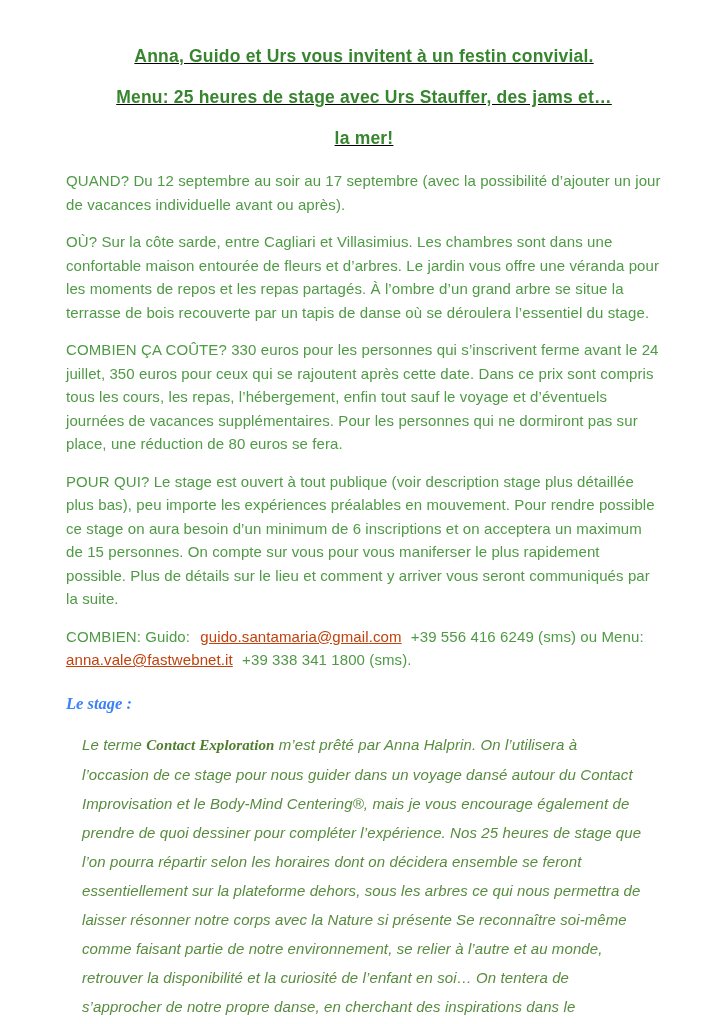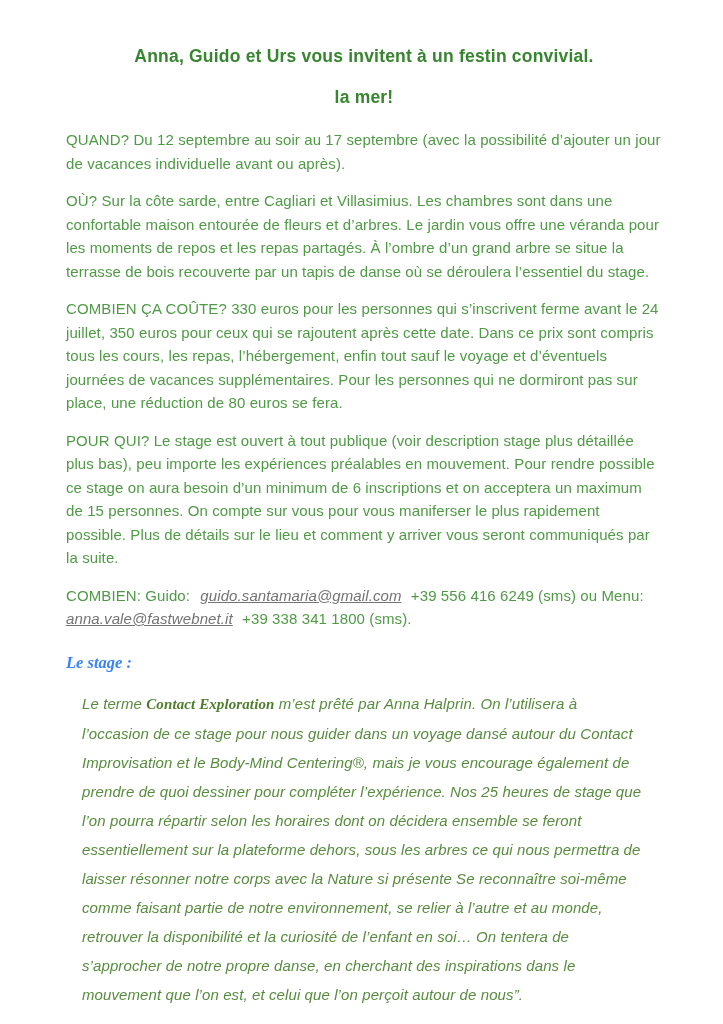--- a/index.html
+++ b/index.html
@@ -14,40 +14,40 @@
     margin: 0 auto;
     background: #ffffff;
     box-sizing: border-box;
     padding: 36px 61px 0 66px;
     overflow: hidden;
     font-family: "Liberation Sans", sans-serif;
   }
   .title-block {
     text-align: center;
     margin: 0 0 10px 0;
+    text-decoration: underline;
   }
   .title-line {
     font-weight: bold;
     font-size: 17.5px;
     line-height: 41px;
     color: #37852f;
     letter-spacing: 0.2px;
     margin: 0;
   }
   .body-para {
     font-size: 15px;
     line-height: 23.5px;
     color: #4f9a45;
     margin: 0 0 14px 0;
     letter-spacing: 0.1px;
   }
   .email-link {
-    font-style: italic;
     text-decoration: underline;
-    color: #737373;
+    color: #c2410c;
     cursor: pointer;
   }
   .email-gap-left  { margin-left: 6px; }
   .email-gap-right { margin-right: 5px; }
   .stage-heading {
     font-family: "Liberation Serif", serif;
     font-style: italic;
     font-weight: bold;
     font-size: 16.5px;
     color: #3b82f6;
@@ -69,20 +69,21 @@
     color: #4e7d2c;
   }
 </style>
 </head>
 <body>
 
 <div class="page">
 
   <div class="title-block">
     <p class="title-line">Anna, Guido et Urs vous invitent à un festin convivial.</p>
+    <p class="title-line">Menu: 25 heures de stage avec Urs Stauffer, des jams et…</p>
     <p class="title-line">la mer!</p>
   </div>
 
   <p class="body-para">QUAND? Du 12 septembre au soir au 17 septembre (avec la possibilité d’ajouter un jour de vacances individuelle avant ou après).</p>
 
   <p class="body-para">OÙ? Sur la côte sarde, entre Cagliari et Villasimius. Les chambres sont dans une confortable maison entourée de fleurs et d’arbres. Le jardin vous offre une véranda pour les moments de repos et les repas partagés. À l’ombre d’un grand arbre se situe la terrasse de bois recouverte par un tapis de danse où se déroulera l’essentiel du stage.</p>
 
   <p class="body-para">COMBIEN ÇA COÛTE? 330 euros pour les personnes qui s’inscrivent ferme avant le 24 juillet, 350 euros pour ceux qui se rajoutent après cette date. Dans ce prix sont compris tous les cours, les repas, l’hébergement, enfin tout sauf le voyage et d’éventuels journées de vacances supplémentaires. Pour les personnes qui ne dormiront pas sur place, une réduction de 80 euros se fera.</p>
 
   <p class="body-para">POUR QUI? Le stage est ouvert à tout publique (voir description stage plus détaillée plus bas), peu importe les expériences préalables en mouvement. Pour rendre possible ce stage on aura besoin d’un minimum de 6 inscriptions et on acceptera un maximum de 15 personnes. On compte sur vous pour vous maniferser le plus rapidement possible. Plus de détails sur le lieu et comment y arriver vous seront communiqués par la suite.</p>

